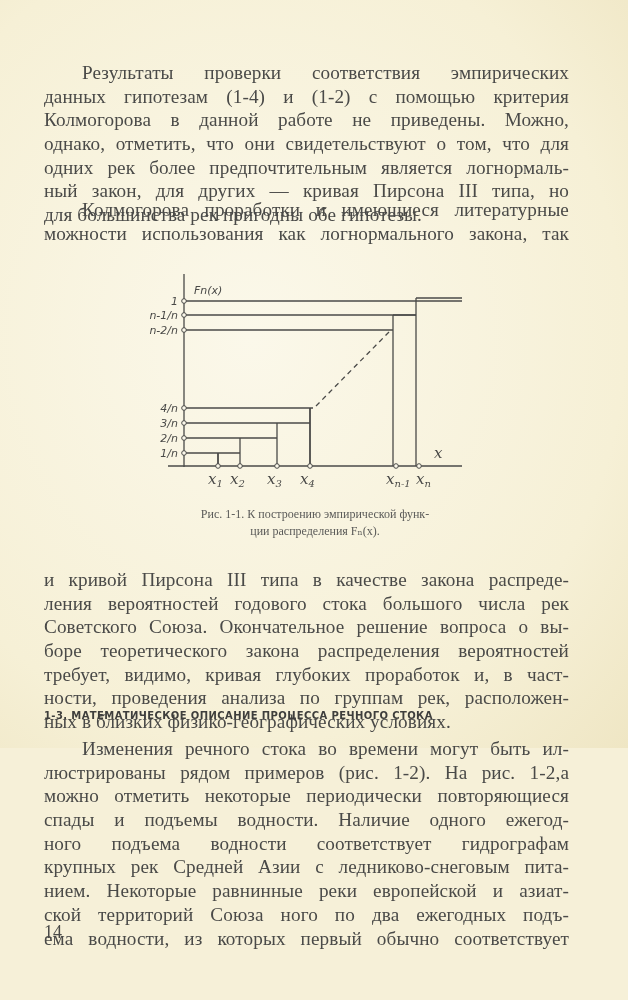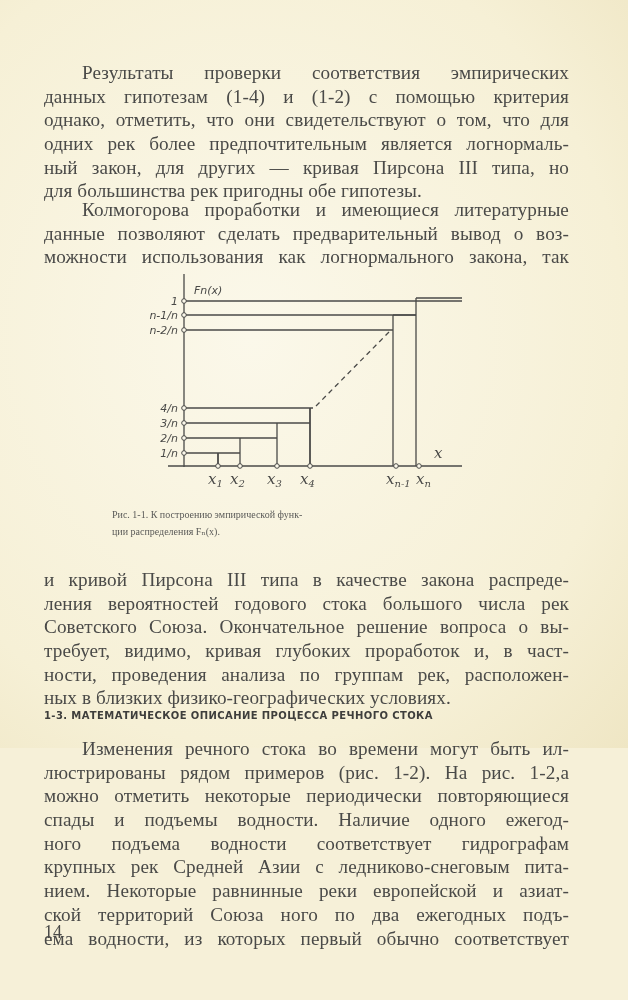--- a/index.html
+++ b/index.html
@@ -17,22 +17,22 @@
   .para {
     position:absolute; left:44px; width:525px;
     font-size:19.2px; line-height:23.7px;
     text-align:justify; letter-spacing:0.1px;
     margin:0;
   }
   .para .line { display:block; text-align:justify; text-align-last:justify; white-space:nowrap; height:23.7px; }
   .para .line.last { text-align-last:left; }
   .indent { padding-left:38px; }
   .caption {
-    position:absolute; left:112px; width:390px; top:506px;
-    font-size:10px; line-height:17px; text-align:left; color:#5a5a58;
+    position:absolute; left:120px; width:390px; top:506px;
+    font-size:12px; line-height:17px; text-align:center; color:#5a5a58;
   }
   .heading {
     position:absolute; left:44px; top:710px; width:525px;
     font-family: "DejaVu Sans", sans-serif; font-weight:bold;
     font-size:10px; letter-spacing:0.4px; color:#3e3e3c;
     white-space:nowrap;
   }
   .pagenum {
     position:absolute; left:44px; top:922px;
     font-size:18px; color:#4a4a48;
@@ -43,29 +43,29 @@
   .xs { font-family:"DejaVu Serif", serif; font-style:italic; font-size:10px; fill:#4a4a48; }
 </style>
 </head>
 <body>
 
 <div class="page">
 
   <div class="para" style="top:61px;">
     <span class="line indent">Результаты проверки соответствия эмпирических</span>
     <span class="line">данных гипотезам (1-4) и (1-2) с помощью критерия</span>
+    <span class="line">Колмогорова в данной работе не приведены. Можно,</span>
     <span class="line">однако, отметить, что они свидетельствуют о том, что для</span>
     <span class="line">одних рек более предпочтительным является логнормаль-</span>
     <span class="line">ный закон, для других — кривая Пирсона III типа, но</span>
     <span class="line last">для большинства рек пригодны обе гипотезы.</span>
   </div>
 
   <div class="para" style="top:198px;">
     <span class="line indent">Колмогорова проработки и имеющиеся литературные</span>
-    <span class="line">данные позволяют сделать предварительный вывод о воз-</span>
     <span class="line">можности использования как логнормального закона, так</span>
   </div>
 
   <svg class="diagram" width="628" height="1000">
     <g stroke="#4a4a48" fill="none" stroke-width="1.3">
 
       <line x1="184" y1="274" x2="184" y2="467"></line>
 
       <line x1="168" y1="466" x2="462" y2="466"></line>
 
@@ -129,20 +129,21 @@
 
   <div class="caption">
     <div>Рис. 1-1. К построению эмпирической функ-</div>
     <div>ции распределения Fₙ(x).</div>
   </div>
 
   <div class="para" style="top:556px;margin-top:12px;">
     <span class="line">и кривой Пирсона III типа в качестве закона распреде-</span>
     <span class="line">ления вероятностей годового стока большого числа рек</span>
     <span class="line">Советского Союза. Окончательное решение вопроса о вы-</span>
+    <span class="line">боре теоретического закона распределения вероятностей</span>
     <span class="line">требует, видимо, кривая глубоких проработок и, в част-</span>
     <span class="line">ности, проведения анализа по группам рек, расположен-</span>
     <span class="line last">ных в близких физико-географических условиях.</span>
   </div>
 
   <div class="heading">1-3. МАТЕМАТИЧЕСКОЕ ОПИСАНИЕ ПРОЦЕССА РЕЧНОГО СТОКА</div>
 
   <div class="para" style="top:737px;">
     <span class="line indent">Изменения речного стока во времени могут быть ил-</span>
     <span class="line">люстрированы рядом примеров (рис. 1-2). На рис. 1-2,а</span>

